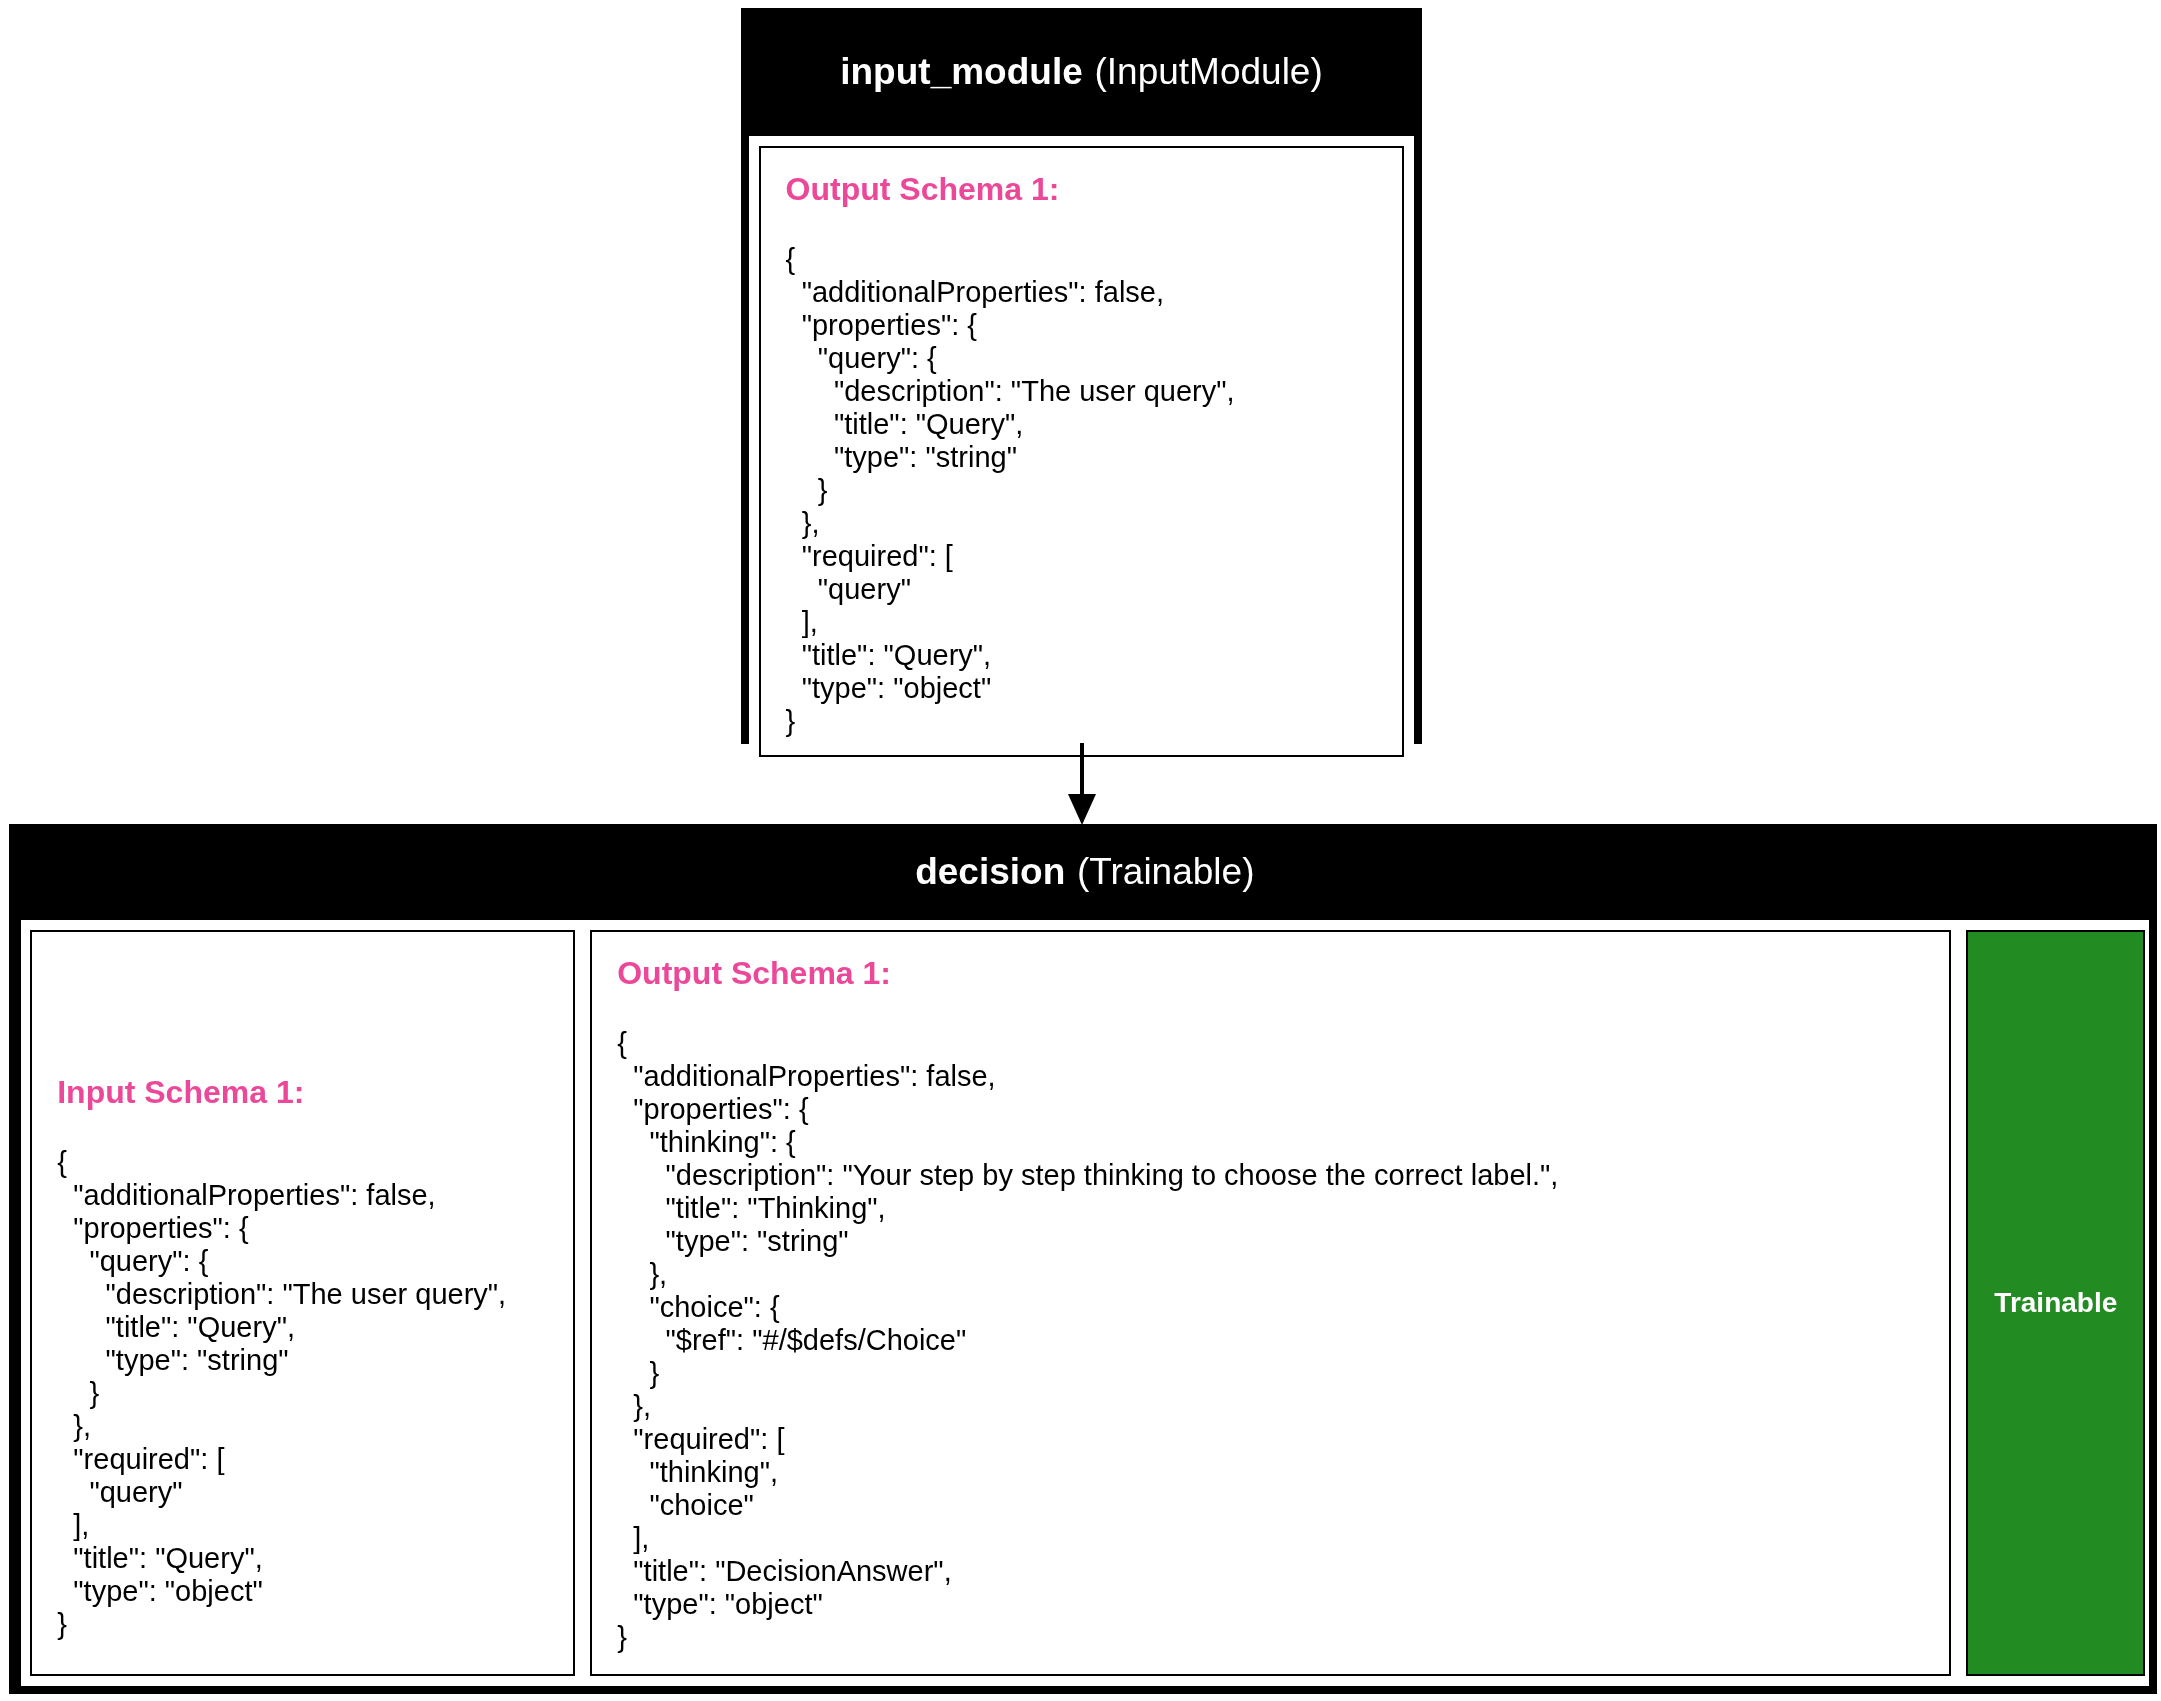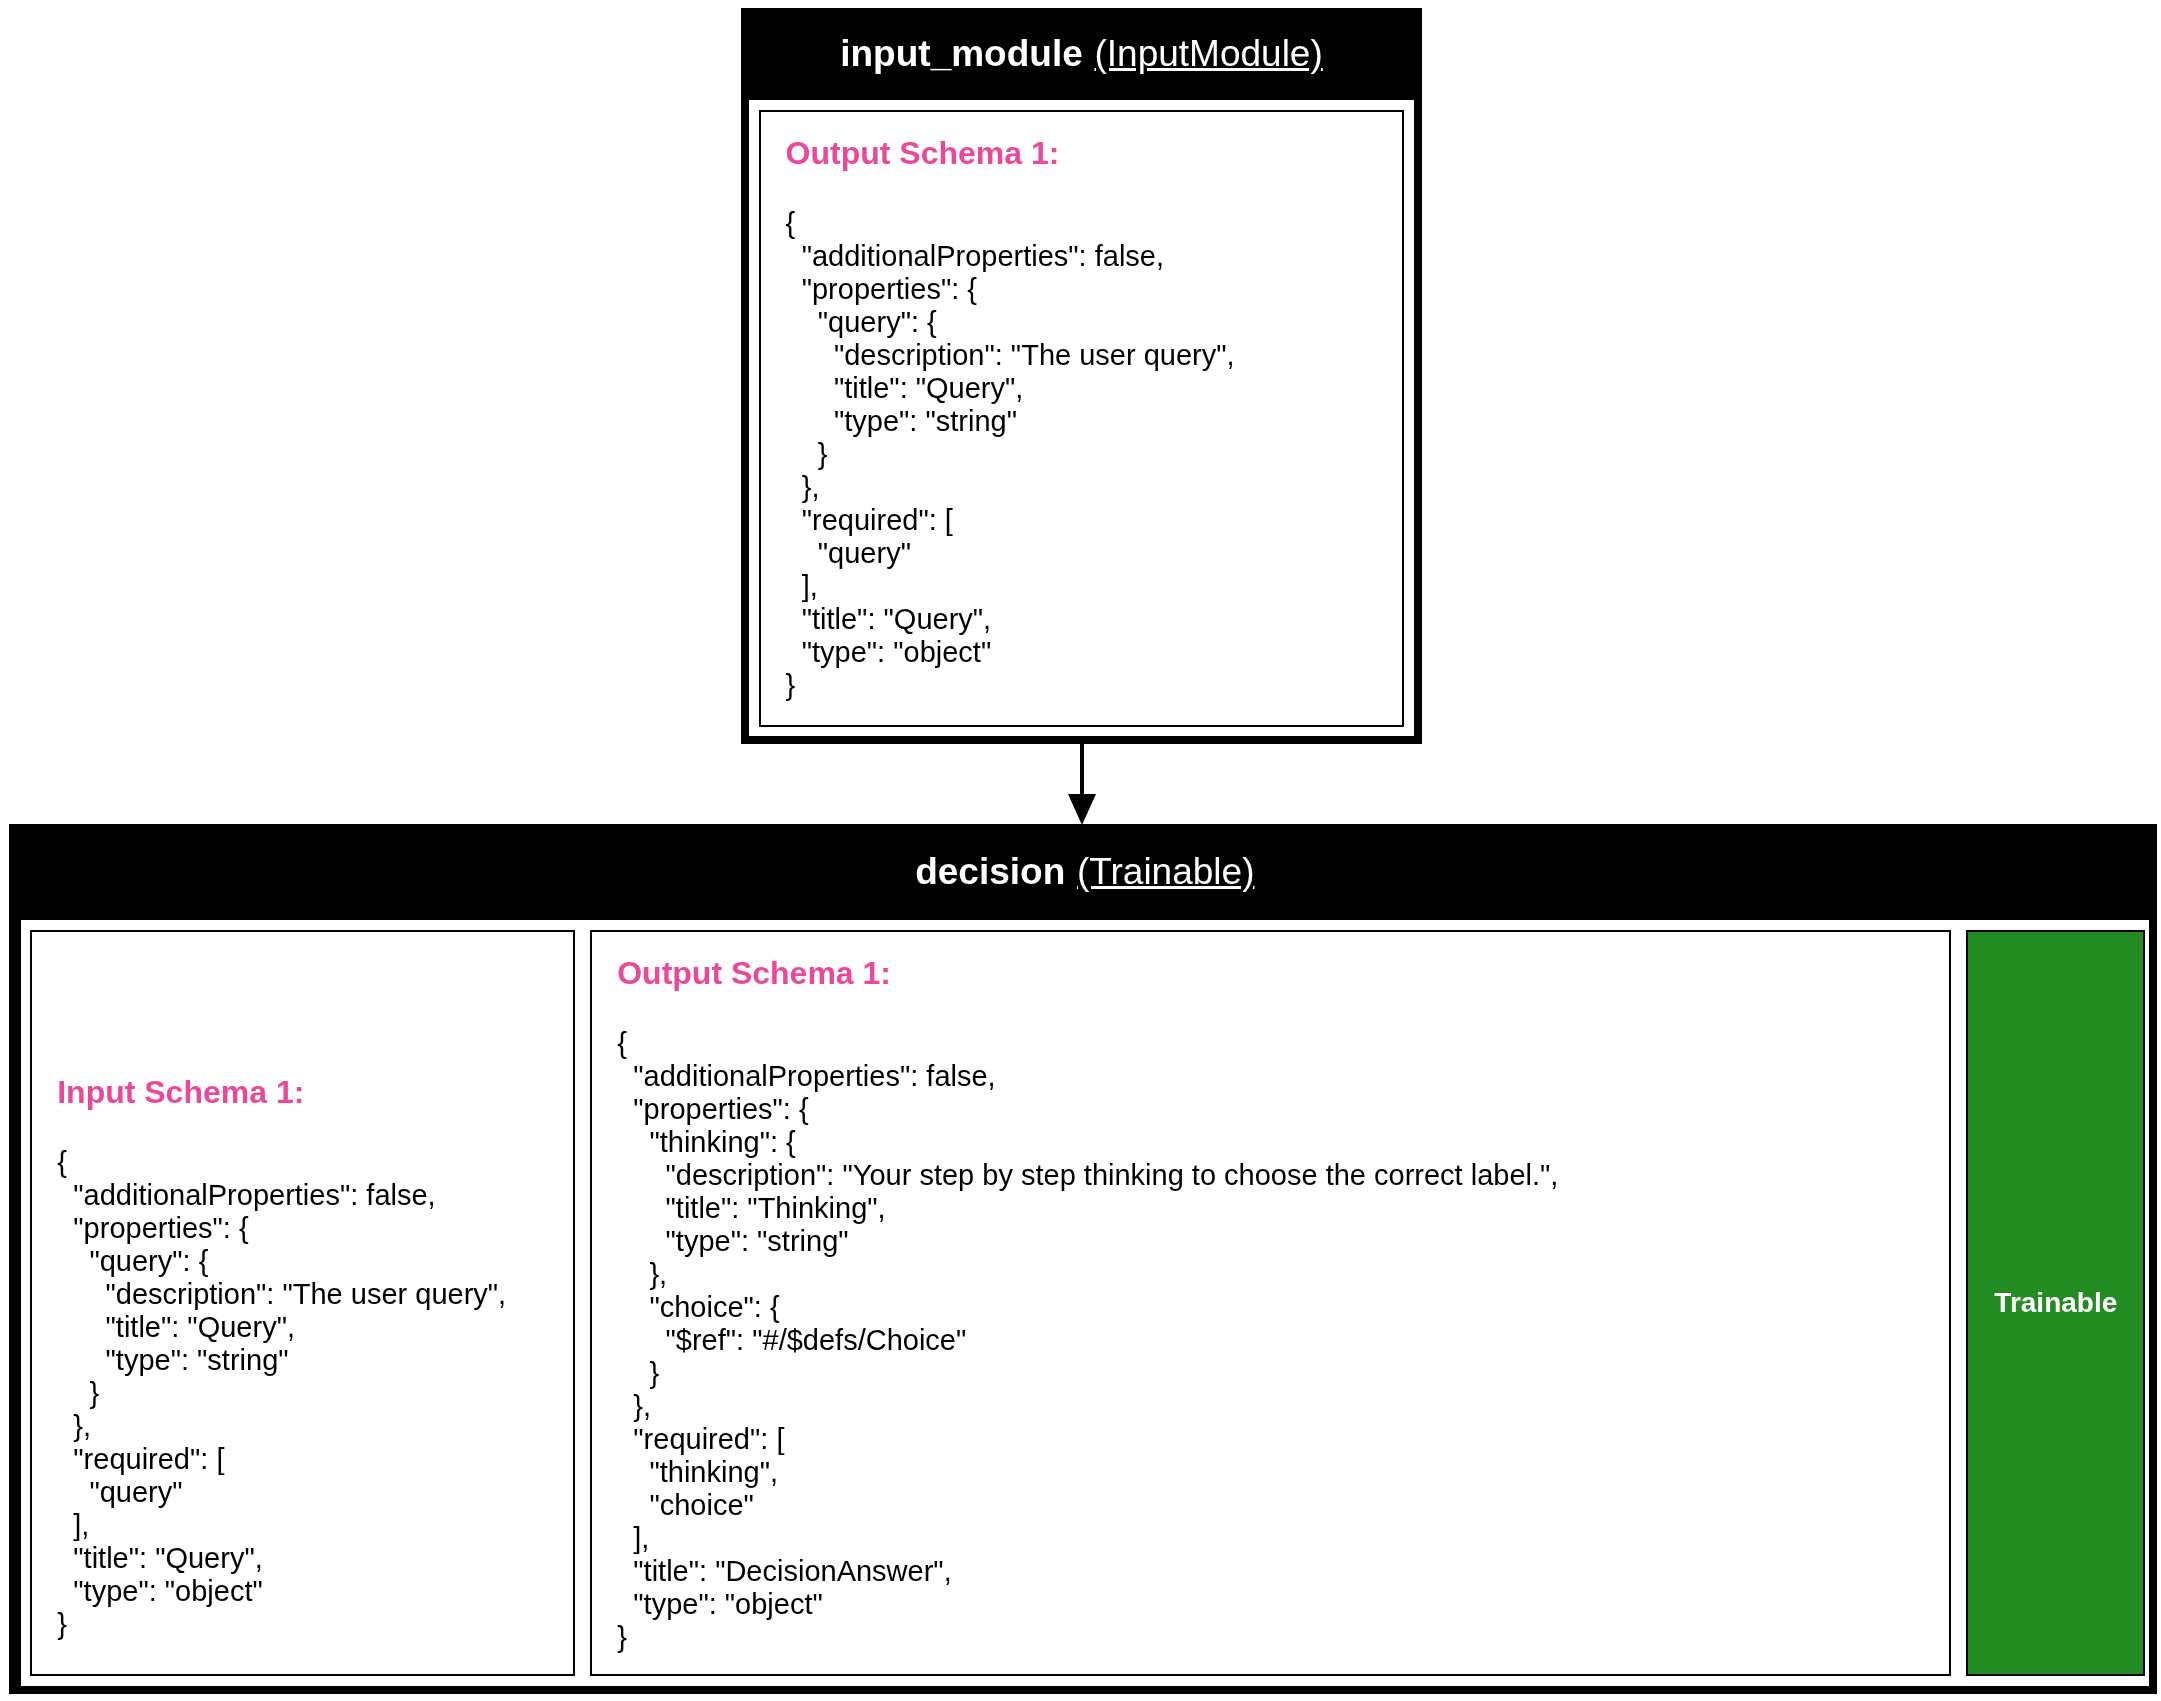--- a/index.html
+++ b/index.html
@@ -28,21 +28,21 @@
   .node-header {
     color: #ffffff;
     display: flex;
     align-items: center;
     justify-content: center;
     font-size: 37px;
     flex: 0 0 auto;
     white-space: pre;
   }
   .node-title-name { font-weight: bold; }
-  .node-title-type { font-weight: normal; margin-left: 11.7px; text-decoration: underline; }
+  .node-title-type { font-weight: normal; margin-left: 11.7px; }
   .node-body {
     background: #ffffff;
     flex: 1 1 auto;
     box-sizing: border-box;
     display: flex;
   }
 
   
   .schema-cell {
     background: #ffffff;
@@ -64,21 +64,21 @@
     white-space: pre;
   }
 
   
   .node-input-module {
     left: 741px;
     top: 8.4px;
     width: 681px;
     height: 736px;
   }
-  .node-input-module .node-header { height: 92px; }
+  .node-input-module .node-header { height: 128px; }
   .node-input-module .inner-cell {
     margin: 9.2px;
     flex: 1 1 auto;
     padding: 23.4px 23.4px 16.7px 25px;
     overflow: hidden;
   }
 
   
   .edge-line {
     position: absolute;

